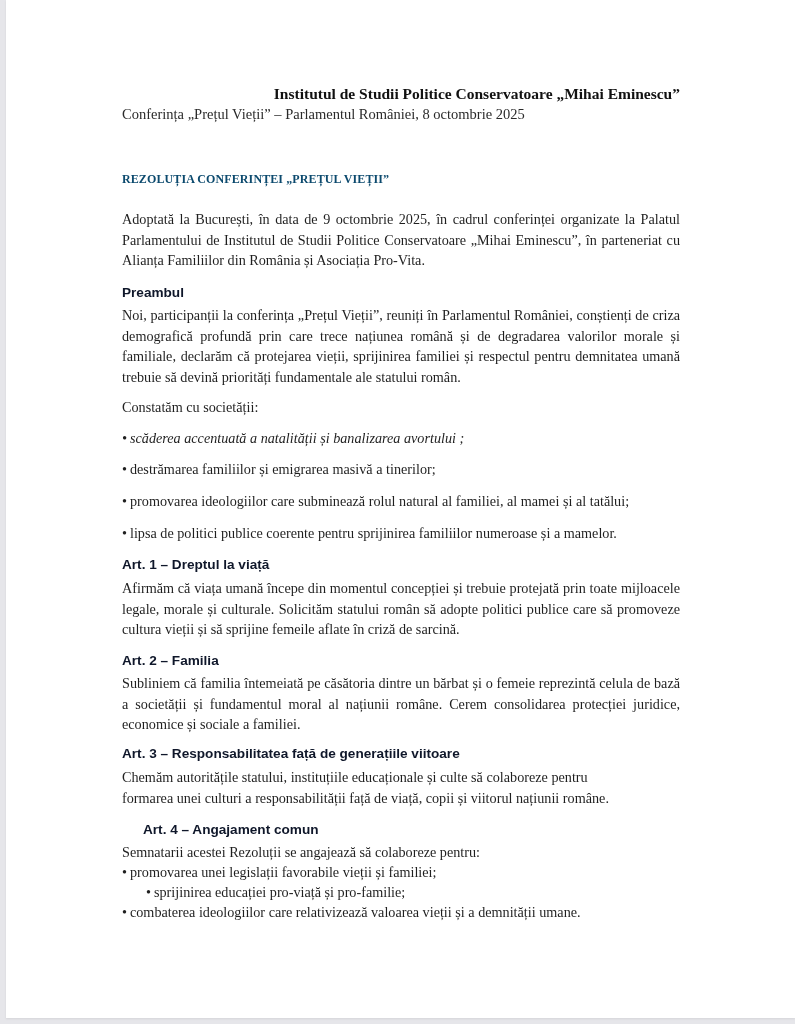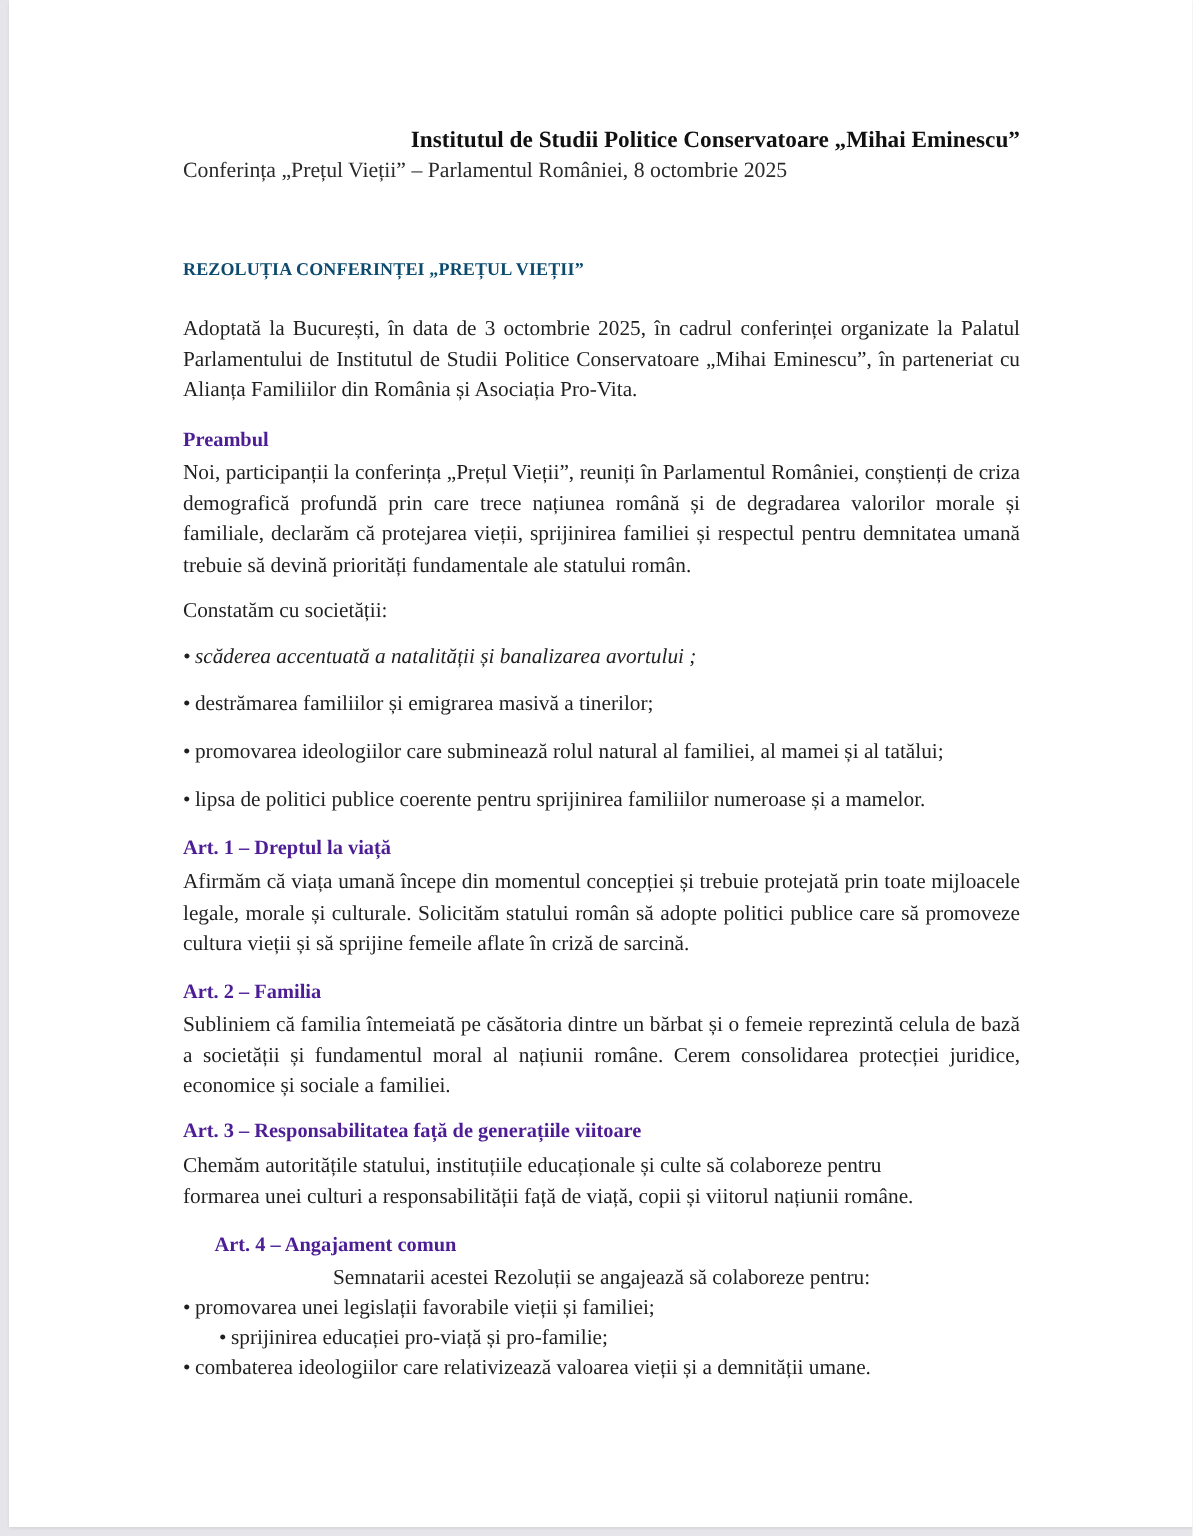--- a/index.html
+++ b/index.html
@@ -30,41 +30,41 @@
       position: absolute; top: 172px; left: 0; width: 558px;
       text-align: left; font-weight: bold; font-size: 12px; color: #0c4a6e;
       letter-spacing: 0.1px;
     }
     .para {
       position: absolute; left: 0; width: 558px;
       font-size: 14.2px; line-height: 20.6px; text-align: justify;
     }
     .h2 {
       position: absolute; left: 0;
-      font-family: Liberation Serif, serif;
-      font-weight: bold; font-size: 13.6px; color: #4c1d95;
+      font-family: Liberation Sans, sans-serif;
+      font-weight: bold; font-size: 13.6px; color: #0f172a;
     }
     .line {
       position: absolute; left: 0; width: 558px;
       font-size: 14.2px; line-height: 20px; white-space: nowrap;
     }
     .bullet { margin-right: 3px; }
   </style>
 </head>
 <body>
 
 <div class="page">
   <div class="content">
 
     <div class="hdr-inst">Institutul de Studii Politice Conservatoare „Mihai Eminescu”</div>
     <div class="hdr-conf">Conferința „Prețul Vieții” – Parlamentul României, 8 octombrie 2025</div>
 
     <div class="title">REZOLUȚIA CONFERINȚEI „PREȚUL VIEȚII”</div>
 
-    <div class="para" style="top:209px;">Adoptată la București, în data de 3 octombrie 2025, în cadrul conferinței organizate la Palatul Parlamentului de Institutul de Studii Politice Conservatoare „Mihai Eminescu”, în parteneriat cu Alianța Familiilor din România și Asociația Pro-Vita.</div>
+    <div class="para" style="top:209px;">Adoptată la București, în data de 9 octombrie 2025, în cadrul conferinței organizate la Palatul Parlamentului de Institutul de Studii Politice Conservatoare „Mihai Eminescu”, în parteneriat cu Alianța Familiilor din România și Asociația Pro-Vita.</div>
 
     <div class="h2" style="top:285px;">Preambul</div>
     <div class="para" style="top:305px;">Noi, participanții la conferința „Prețul Vieții”, reuniți în Parlamentul României, conștienți de criza demografică profundă prin care trece națiunea română și de degradarea valorilor morale și familiale, declarăm că protejarea vieții, sprijinirea familiei și respectul pentru demnitatea umană trebuie să devină priorități fundamentale ale statului român.</div>
 
     <div class="line" style="top:397px;">Constatăm cu societății:</div>
 
     <div class="line" style="top:428px;font-style:italic;">
       <span class="bullet">•</span><span>scăderea accentuată a natalității și banalizarea avortului ;</span>
     </div>
     <div class="line" style="top:459px;">
@@ -81,21 +81,21 @@
     <div class="para" style="top:578px;">Afirmăm că viața umană începe din momentul concepției și trebuie protejată prin toate mijloacele legale, morale și culturale. Solicităm statului român să adopte politici publice care să promoveze cultura vieții și să sprijine femeile aflate în criză de sarcină.</div>
 
     <div class="h2" style="top:653px;">Art. 2 – Familia</div>
     <div class="para" style="top:673px;">Subliniem că familia întemeiată pe căsătoria dintre un bărbat și o femeie reprezintă celula de bază a societății și fundamentul moral al națiunii române. Cerem consolidarea protecției juridice, economice și sociale a familiei.</div>
 
     <div class="h2" style="top:746px;">Art. 3 – Responsabilitatea față de generațiile viitoare</div>
     <div class="line" style="top:767px;">Chemăm autoritățile statului, instituțiile educaționale și culte să colaboreze pentru</div>
     <div class="line" style="top:788px;">formarea unei culturi a responsabilității față de viață, copii și viitorul națiunii române.</div>
 
     <div class="h2" style="top:822px;margin-left:21px;">Art. 4 – Angajament comun</div>
-    <div class="line" style="top:842px;text-align:center;">Semnatarii acestei Rezoluții se angajează să colaboreze pentru:</div>
+    <div class="line" style="top:842px;">Semnatarii acestei Rezoluții se angajează să colaboreze pentru:</div>
     <div class="line" style="top:862px;">
       <span class="bullet">•</span><span>promovarea unei legislații favorabile vieții și familiei;</span>
     </div>
     <div class="line" style="top:882px;margin-left:24px;">
       <span class="bullet">•</span><span>sprijinirea educației pro-viață și pro-familie;</span>
     </div>
     <div class="line" style="top:902px;">
       <span class="bullet">•</span><span>combaterea ideologiilor care relativizează valoarea vieții și a demnității umane.</span>
     </div>
 

